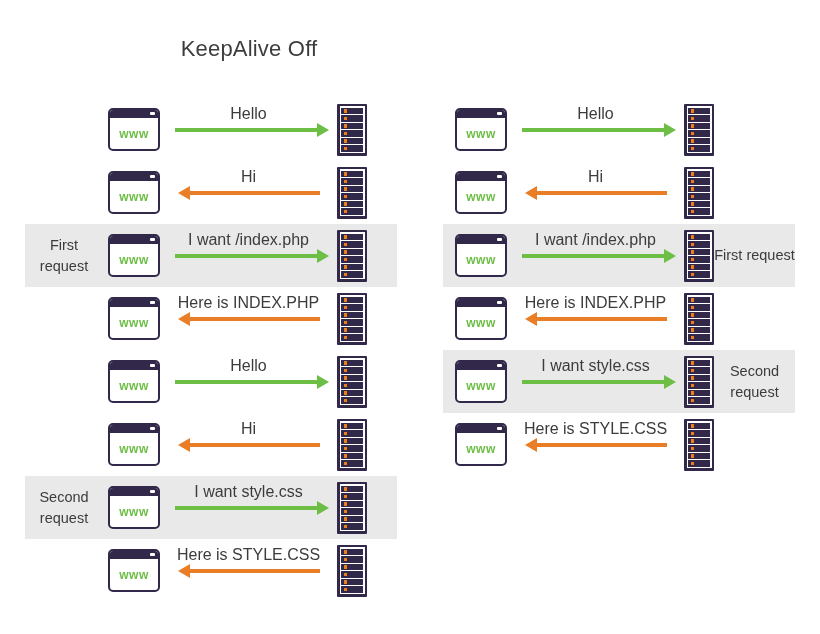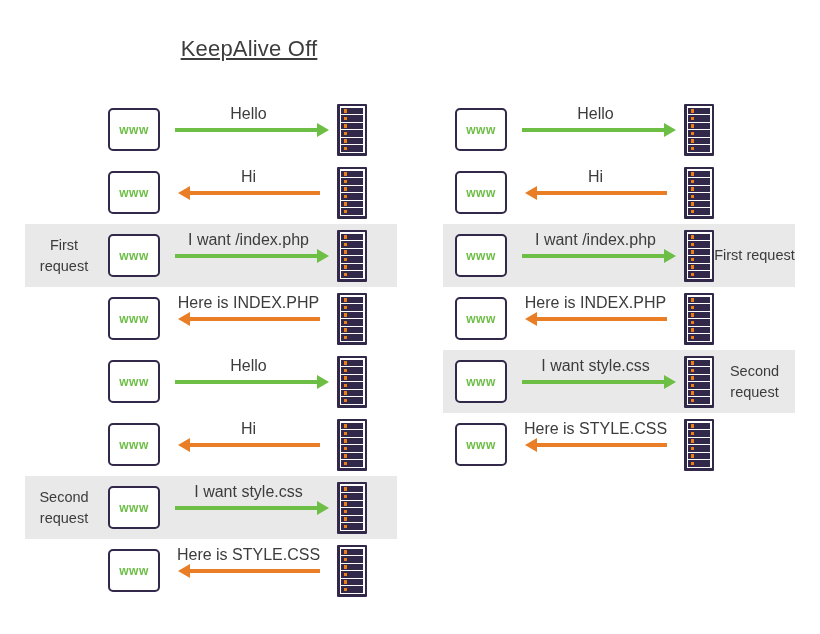--- a/index.html
+++ b/index.html
@@ -6,42 +6,42 @@
     --purple:#32284A; --green:#6CBE45; --orange:#E97E26;
     --band:#E9E9E9; --text:#3C3C3C; --led:#EE7D1C; --bg:#FFFFFF;
   }
   *{margin:0;padding:0;box-sizing:border-box;}
   html,body{width:820px;height:634px;}
   body{font-family:"Liberation Sans",sans-serif;background:var(--bg);overflow:hidden;}
   .canvas{position:relative;width:820px;height:634px;background:var(--bg);}
 
   .title{
     position:absolute;top:36px;width:200px;text-align:center;
-    font-size:22px;font-weight:300;color:#3D3D3D;letter-spacing:0.2px;text-decoration:underline;
+    font-size:22px;font-weight:300;color:#3D3D3D;letter-spacing:0.2px;
   }
 
   .col{position:absolute;top:98px;}
   .row{
     display:flex;align-items:center;height:63px;width:100%;
   }
   .row.hl{background:var(--band);}
   .row.side-left{padding-right:30px;}
   .row.side-right{padding-left:12px;}
 
   .note{
     color:var(--text);font-size:14.5px;line-height:1.4;text-align:center;
   }
   .side-left .note{width:78px;flex:none;margin-right:5px;}
   .side-right .note{width:81px;flex:none;}
 
   
   .browser{
     width:52px;height:43px;flex:none;background:#fff;
     border:2.5px solid var(--purple);border-radius:5px;
-    display:flex;flex-direction:row;overflow:hidden;
+    display:flex;flex-direction:column;overflow:hidden;
   }
   .bbar{height:8px;flex:none;background:var(--purple);position:relative;}
   .bdash{position:absolute;top:2px;right:3px;width:5px;height:2.5px;background:#fff;border-radius:1px;display:block;}
   .bwww{
     flex:1;display:flex;align-items:center;justify-content:center;
     color:var(--green);font-weight:700;font-size:12px;letter-spacing:0.5px;
   }
 
   
   .arrowzone{position:relative;flex:1;height:100%;}

